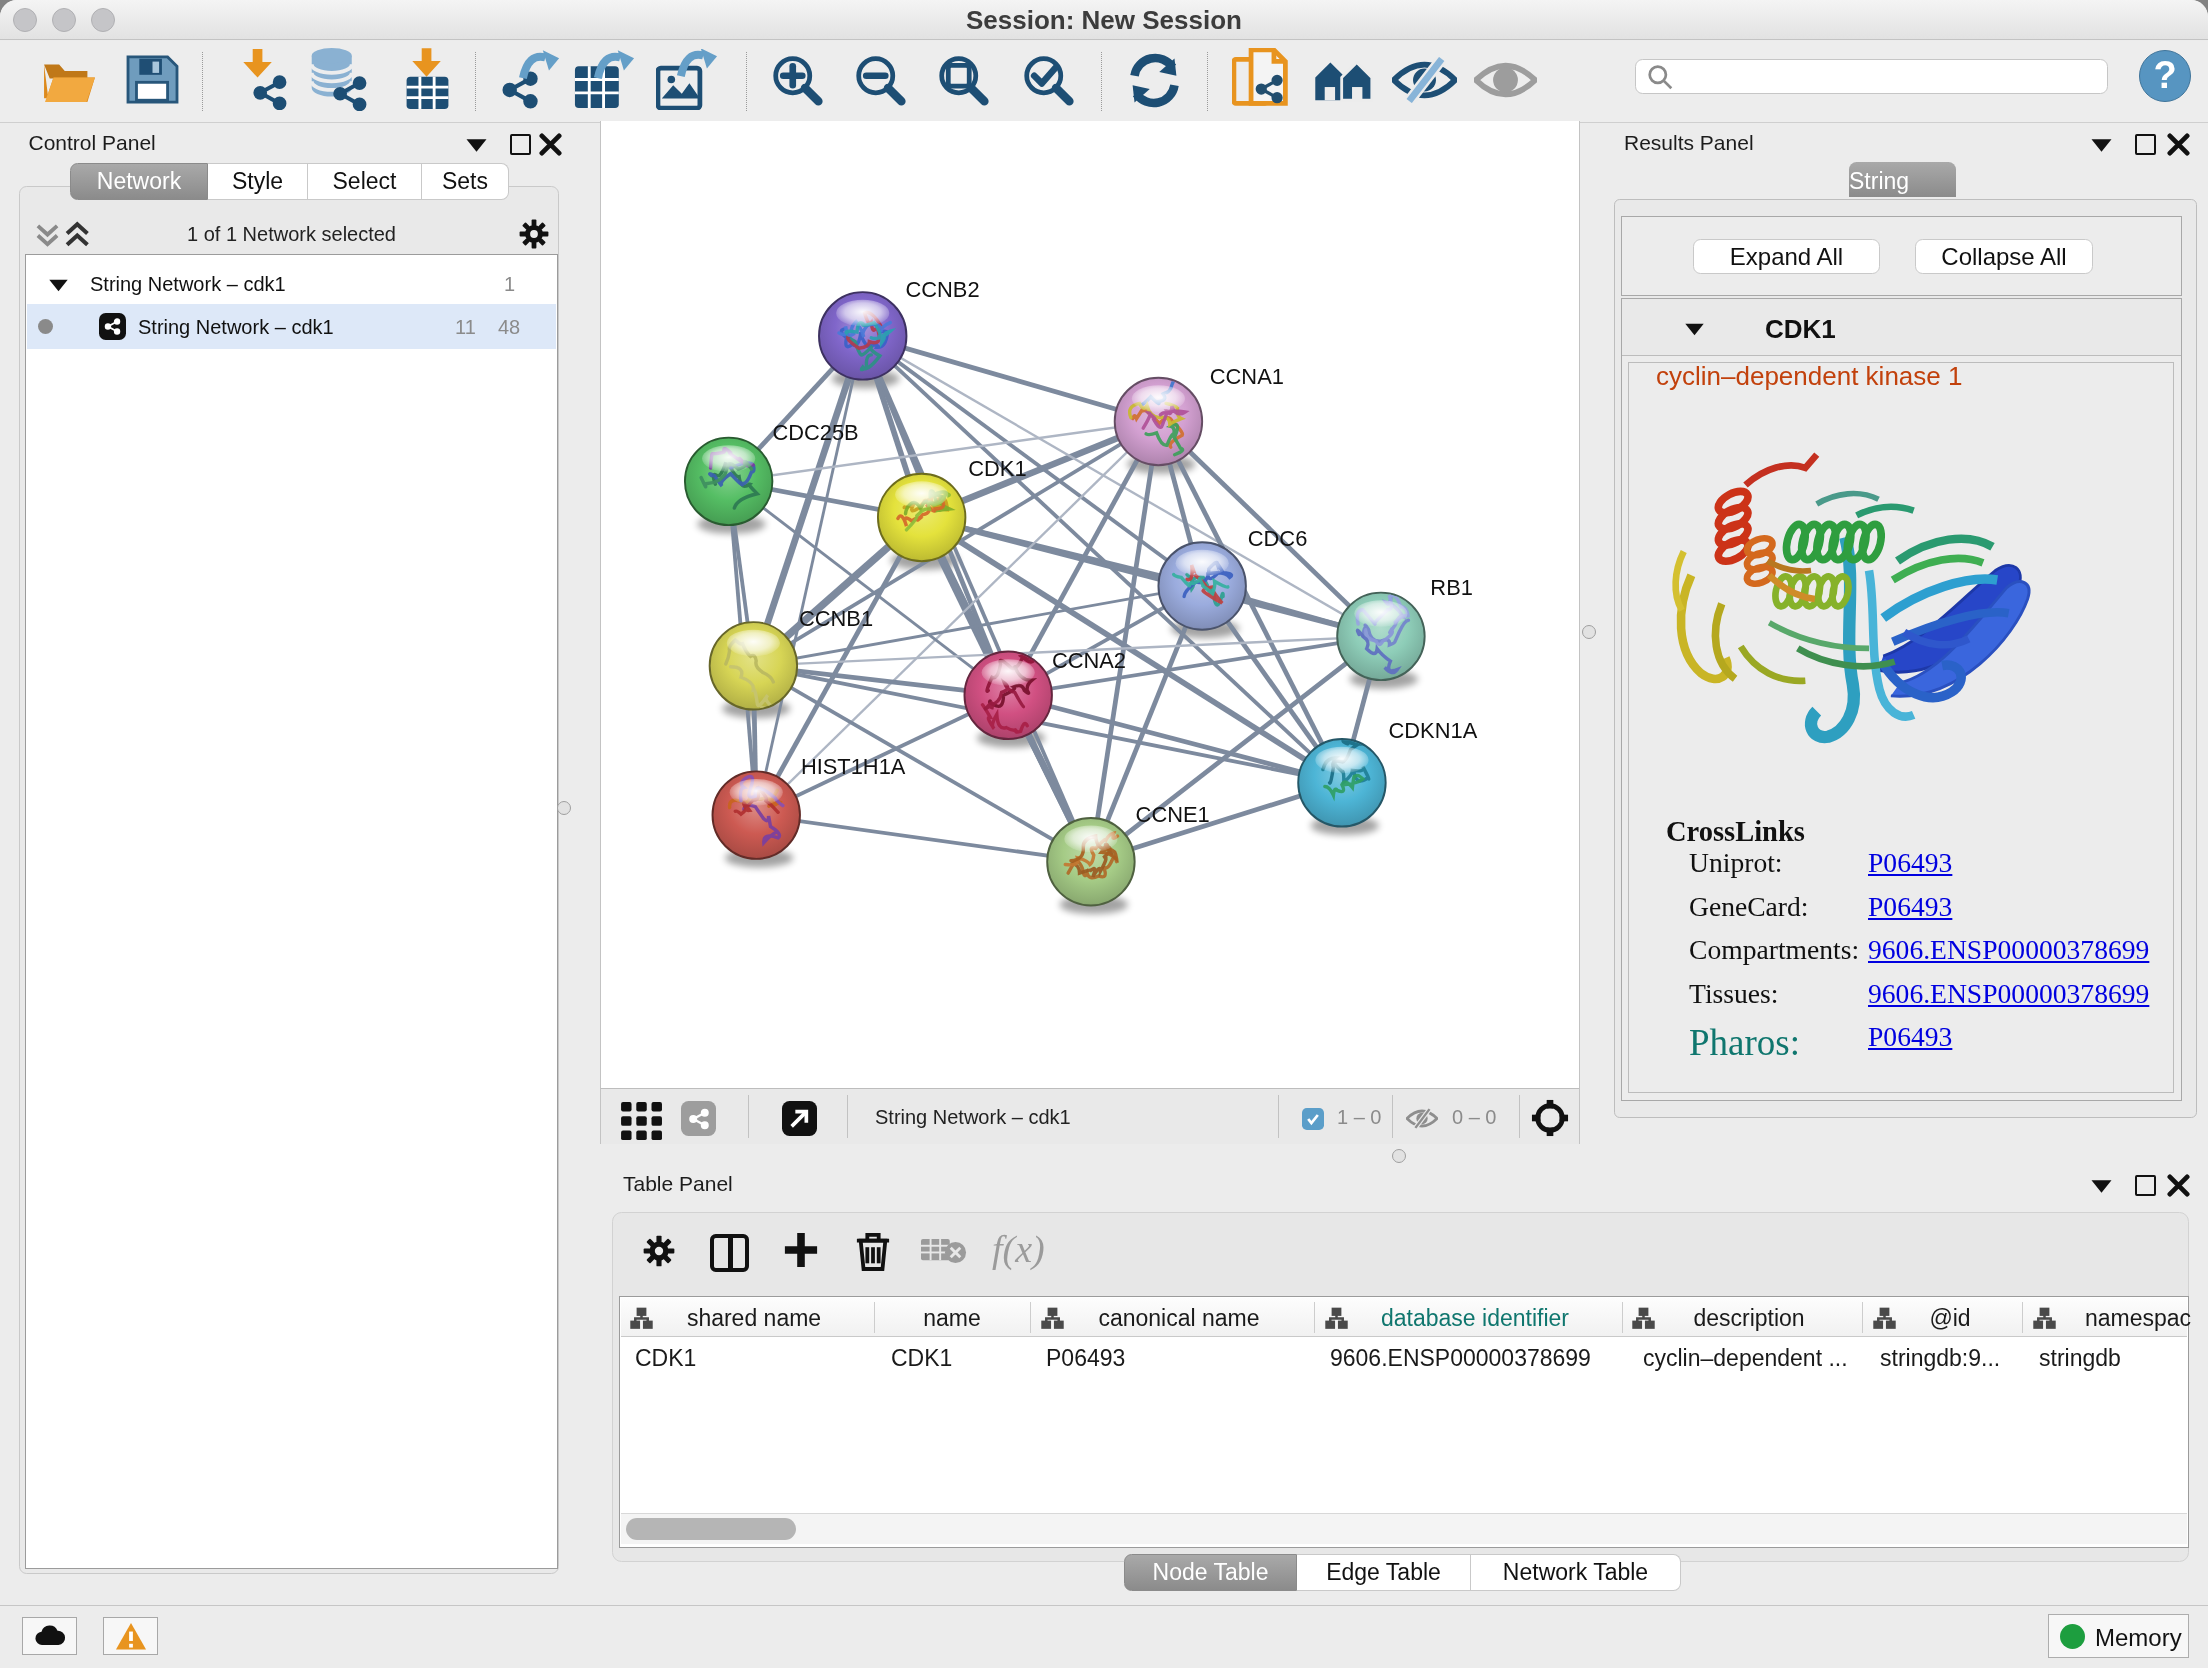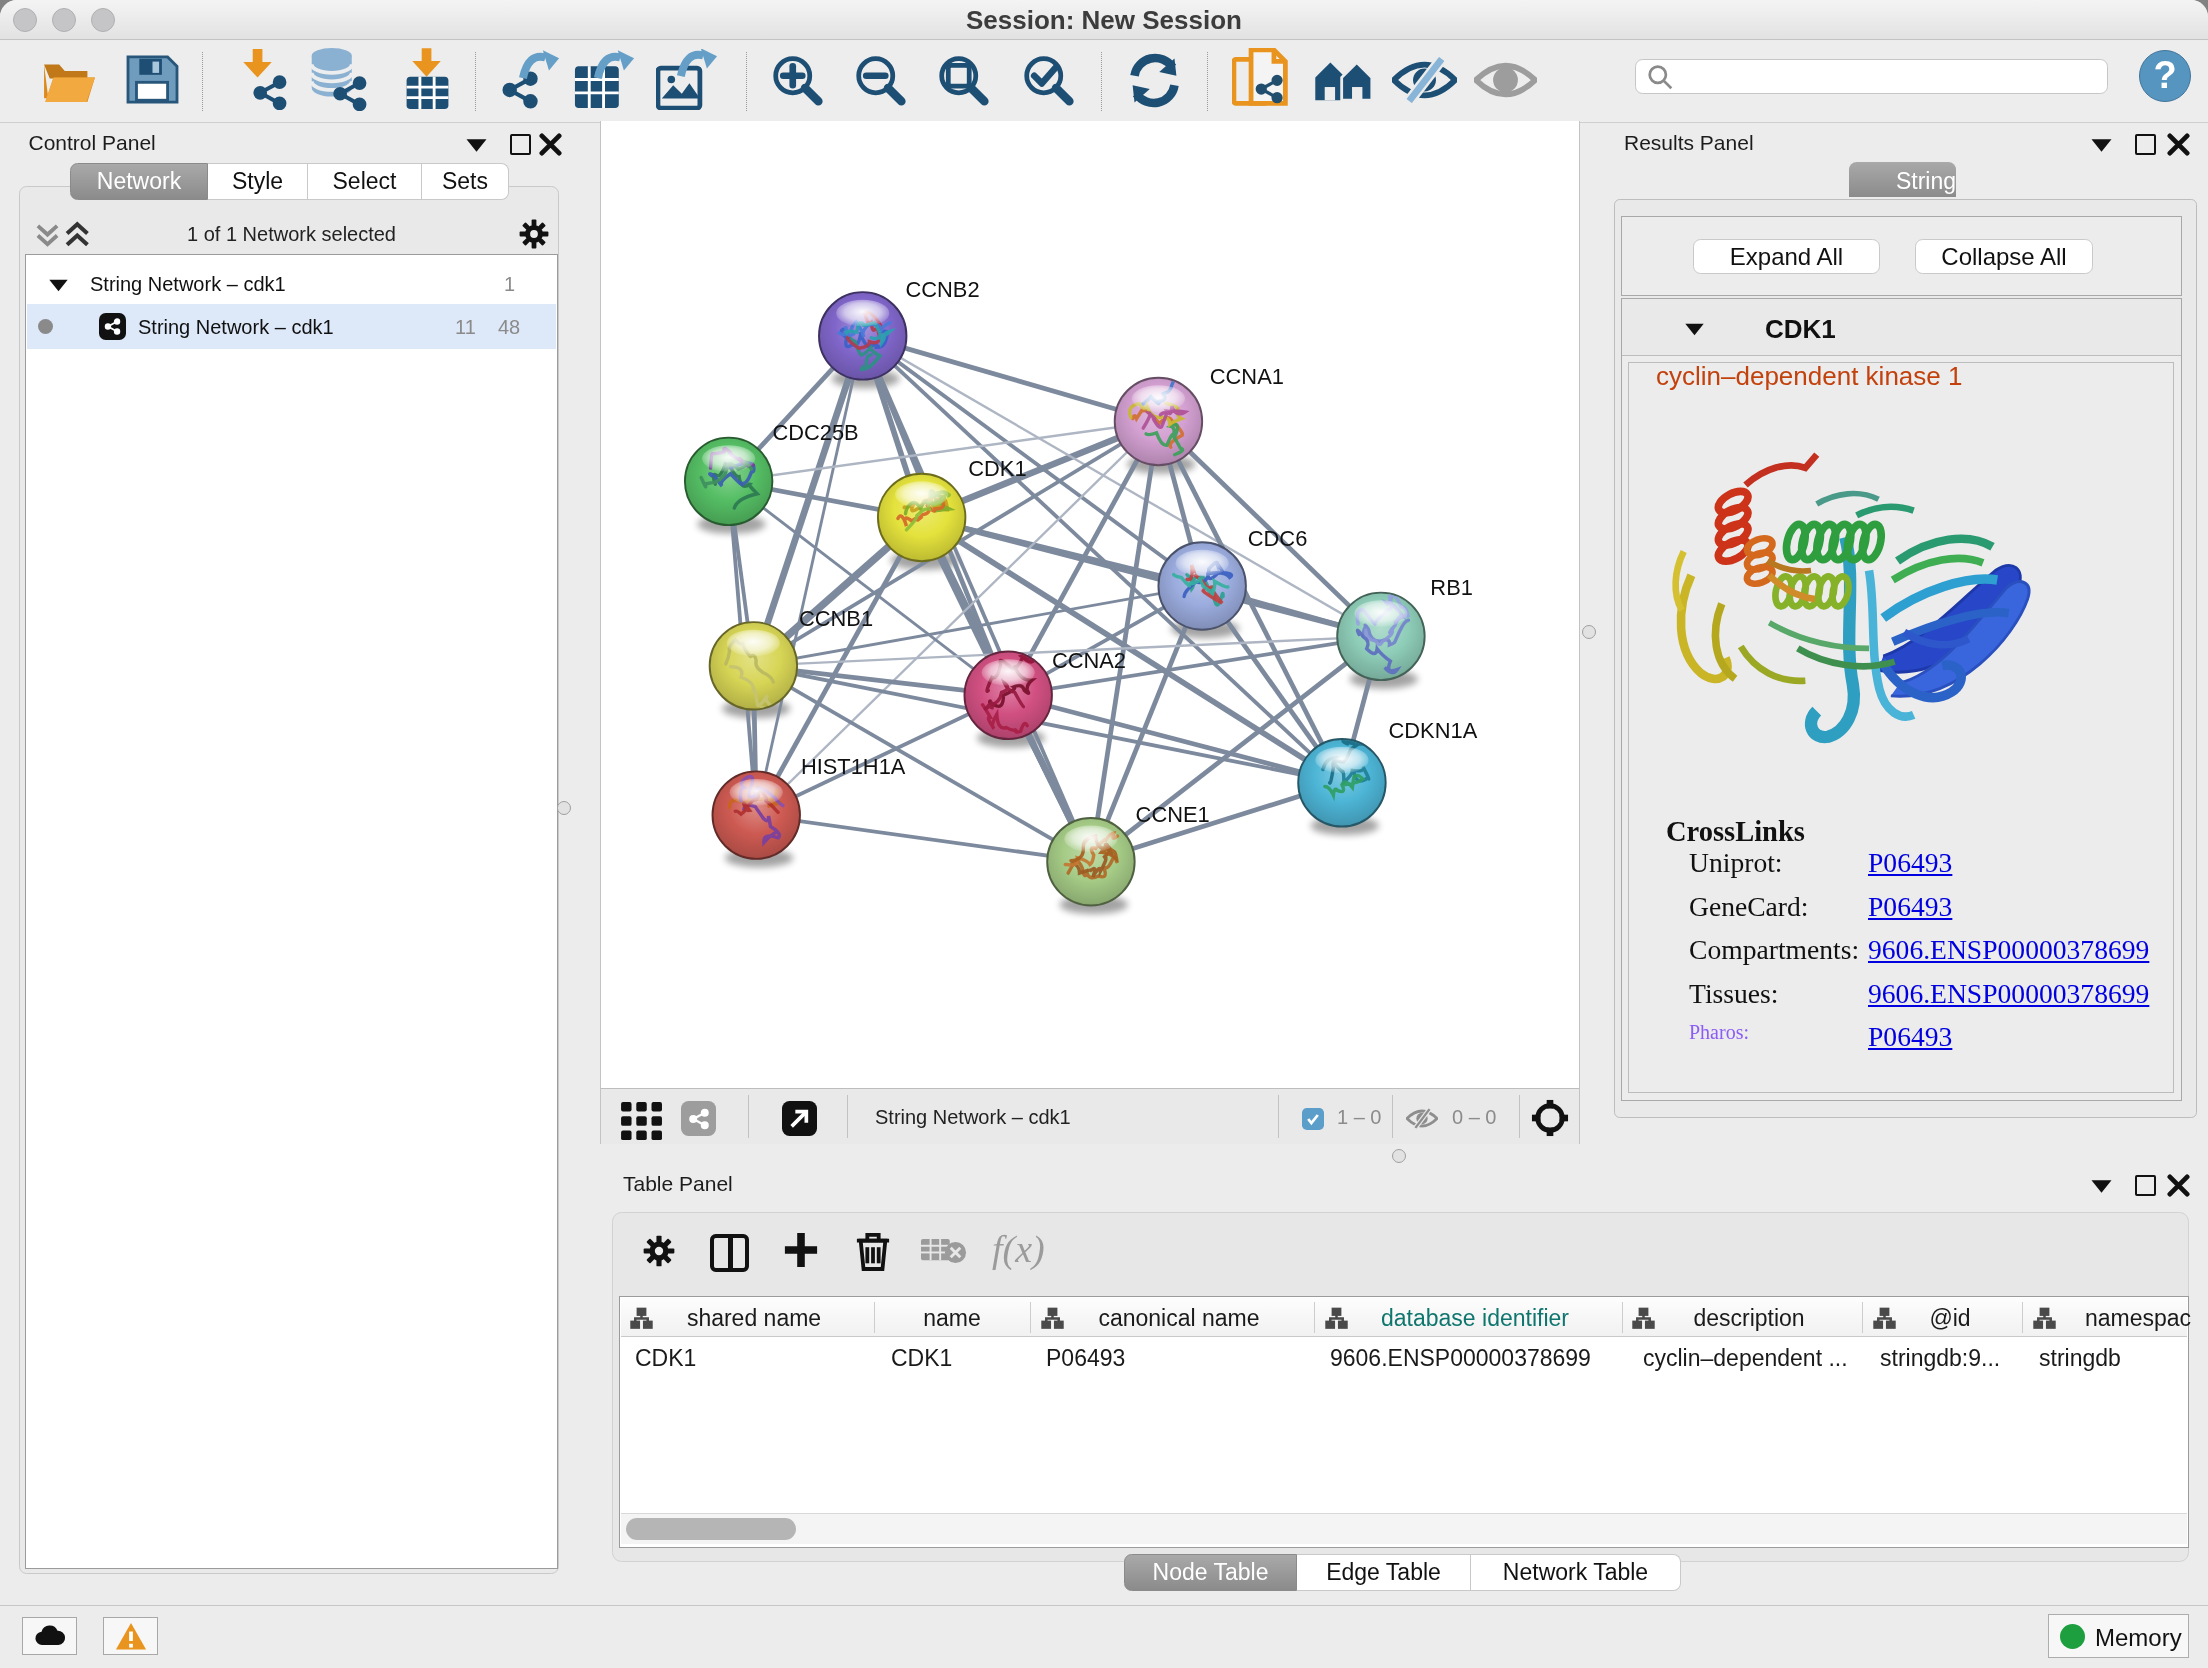--- a/index.html
+++ b/index.html
@@ -605,21 +605,21 @@
     <div class="abs" style="left:1392px;top:1149px;width:14.3px;height:14.3px;border-radius:50%;background:#e2e2e2;border:1px solid #9f9f9f"></div>
     <div class="abs" style="left:1579px;top:121px;width:1px;height:1023px;background:#c3c3c3"></div>
     <div class="abs ptitle" style="left:1624px;top:131px">Results Panel</div>
     <div class="abs" style="left:2089px;top:133px"><svg width="25" height="25" viewBox="0 0 20 20">
         <path d="M2 5 h16 l-8 10 Z" fill="#111"></path>
       </svg></div>
     <div class="abs" style="left:2135px;top:134px;width:21px;height:21px;border:2.9px solid #111;border-radius:1.9px"></div>
     <svg class="abs" style="left:2167px;top:133px" width="23" height="23" viewBox="0 0 24 24">
       <path d="M3 3 L21 21 M21 3 L3 21" stroke="#111" stroke-width="5" stroke-linecap="round"></path>
     </svg>
-    <div class="abs" style="left:1849px;top:162px;width:107px;height:35px;background:linear-gradient(#a9a9a9,#8b8b8b);border-radius:7.6px 7.6px 0 0;color:#fff;font-size:23px;text-align:right;line-height:38px">String</div>
+    <div class="abs" style="left:1849px;top:162px;width:107px;height:35px;background:linear-gradient(#a9a9a9,#8b8b8b);border-radius:7.6px 7.6px 0 0;color:#fff;font-size:23px;text-align:left;line-height:38px">String</div>
     <div class="abs" style="left:1614px;top:199px;width:583px;height:919px;background:#e9e9e9;border:1px solid #bdbdbd;border-radius:5.7px"></div>
     <div class="abs" style="left:1621px;top:216px;width:561px;height:80px;background:#ececec;border:1px solid #a8a8a8"></div>
     <div class="abs" style="left:1693px;top:239px;width:187px;height:35px;background:#fff;border:1px solid #c9c9c9;border-radius:7.6px;font-size:24px;text-align:center;line-height:33px;color:#111">Expand All</div>
     <div class="abs" style="left:1915px;top:239px;width:178px;height:35px;background:#fff;border:1px solid #c9c9c9;border-radius:7.6px;font-size:24px;text-align:center;line-height:33px;color:#111">Collapse All</div>
     <div class="abs" style="left:1621px;top:298px;width:561px;height:803px;background:#ececec;border:1px solid #a8a8a8"></div>
     <div class="abs" style="left:1622px;top:299px;width:559px;height:57px;background:#e9e9e9;border-bottom:1px solid #bcbcbc"></div>
     <div class="abs" style="left:1683px;top:318px"><svg width="23" height="23" viewBox="0 0 20 20">
         <path d="M2 5 h16 l-8 10 Z" fill="#111"></path>
       </svg></div>
     <div class="abs" style="left:1765px;top:314px;font-size:26px;font-weight:bold;color:#111">CDK1</div>
@@ -668,21 +668,21 @@
     </svg>
     <div class="abs" style="left:1666px;top:816px;font-family:'Liberation Serif',serif;font-size:28.5px;font-weight:bold;color:#111">CrossLinks</div>
     <div class="abs" style="left:1689px;top:847px;font-family:'Liberation Serif',serif;font-size:27.6px;color:#111">Uniprot:</div>
     <div class="abs" style="left:1868px;top:847px;font-family:'Liberation Serif',serif;font-size:27.6px;color:#0000e0;text-decoration:underline">P06493</div>
     <div class="abs" style="left:1689px;top:891px;font-family:'Liberation Serif',serif;font-size:27.6px;color:#111">GeneCard:</div>
     <div class="abs" style="left:1868px;top:891px;font-family:'Liberation Serif',serif;font-size:27.6px;color:#0000e0;text-decoration:underline">P06493</div>
     <div class="abs" style="left:1689px;top:934px;font-family:'Liberation Serif',serif;font-size:27.6px;color:#111">Compartments:</div>
     <div class="abs" style="left:1868px;top:934px;font-family:'Liberation Serif',serif;font-size:27.6px;color:#0000e0;text-decoration:underline">9606.ENSP00000378699</div>
     <div class="abs" style="left:1689px;top:978px;font-family:'Liberation Serif',serif;font-size:27.6px;color:#111">Tissues:</div>
     <div class="abs" style="left:1868px;top:978px;font-family:'Liberation Serif',serif;font-size:27.6px;color:#0000e0;text-decoration:underline">9606.ENSP00000378699</div>
-    <div class="abs" style="left:1689px;top:1021px;font-family:'Liberation Serif',serif;font-size:20px;color:#8b5cf6">Pharos:</div>
+    <div class="abs" style="left:1689px;top:1021px;font-family:'Liberation Serif',serif;font-size:37px;color:#0f766e">Pharos:</div>
     <div class="abs" style="left:1868px;top:1021px;font-family:'Liberation Serif',serif;font-size:27.6px;color:#0000e0;text-decoration:underline">P06493</div>
     <div class="abs ptitle" style="left:623px;top:1172px">Table Panel</div>
     <div class="abs" style="left:2089px;top:1174px"><svg width="25" height="25" viewBox="0 0 20 20">
         <path d="M2 5 h16 l-8 10 Z" fill="#111"></path>
       </svg></div>
     <div class="abs" style="left:2135px;top:1175px;width:21px;height:21px;border:2.9px solid #111;border-radius:1.9px"></div>
     <svg class="abs" style="left:2167px;top:1174px" width="23" height="23" viewBox="0 0 24 24">
       <path d="M3 3 L21 21 M21 3 L3 21" stroke="#111" stroke-width="5" stroke-linecap="round"></path>
     </svg>
     <div class="abs" style="left:612px;top:1212px;width:1577px;height:350px;background:#e7e7e7;border:1px solid #d2d2d2;border-radius:9.5px"></div>

